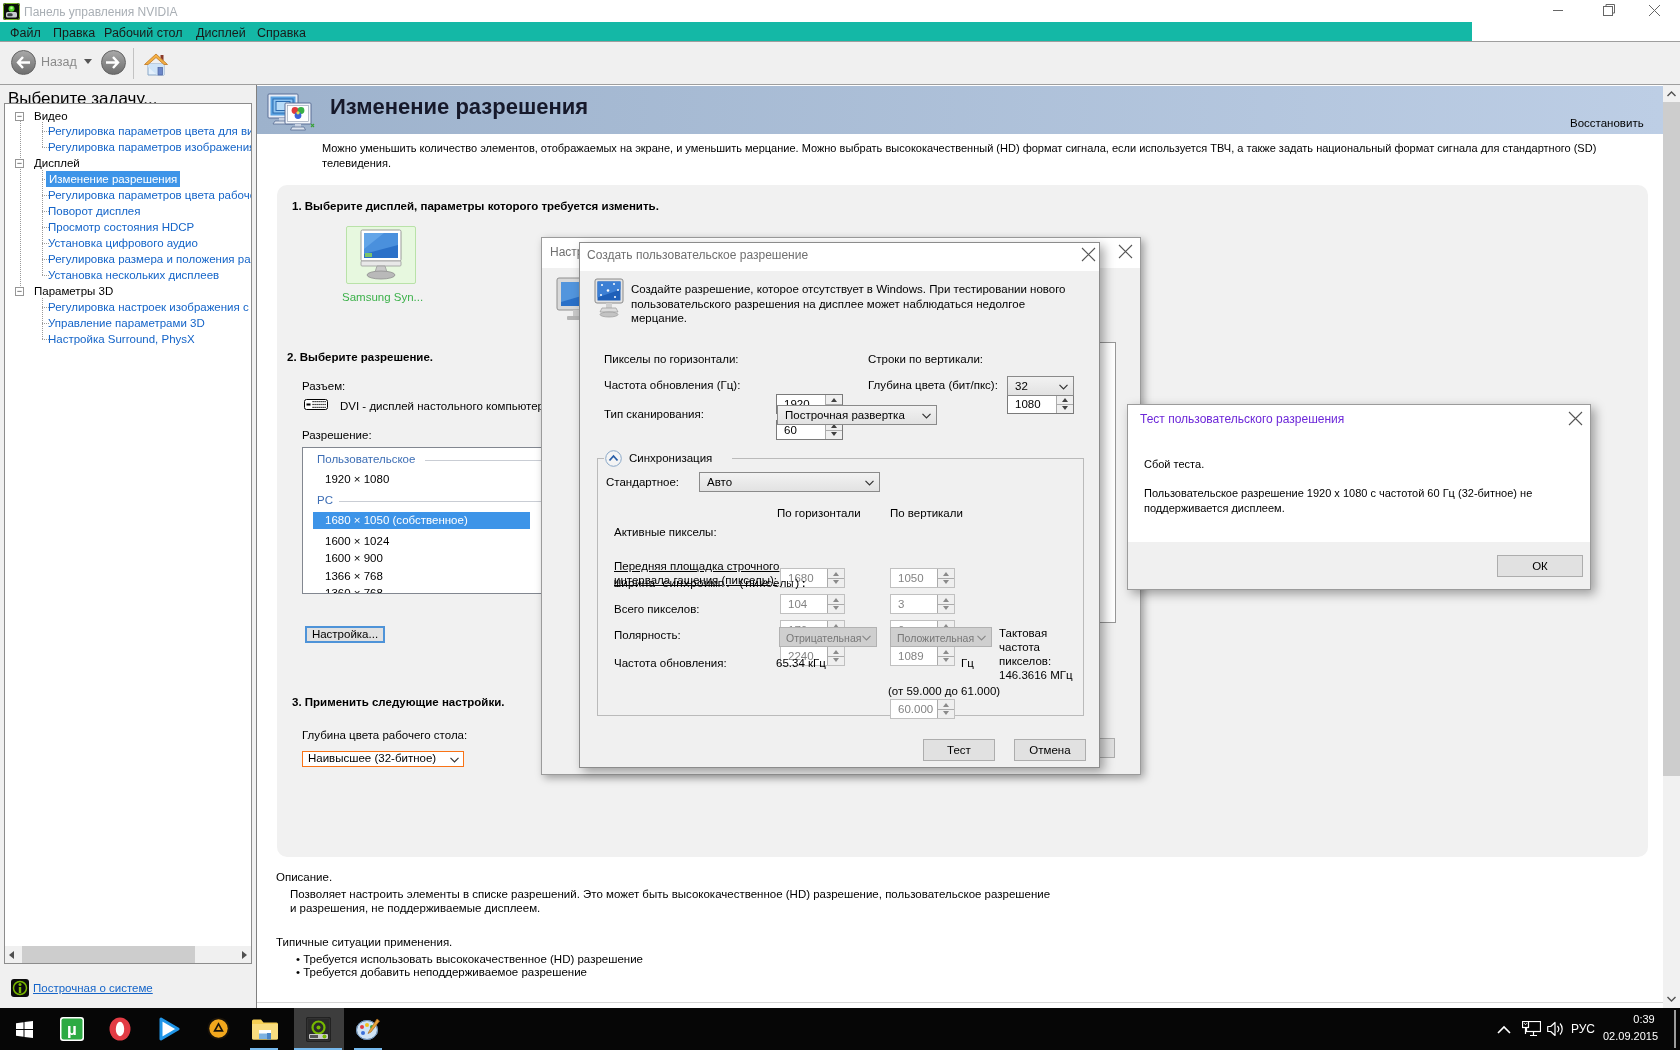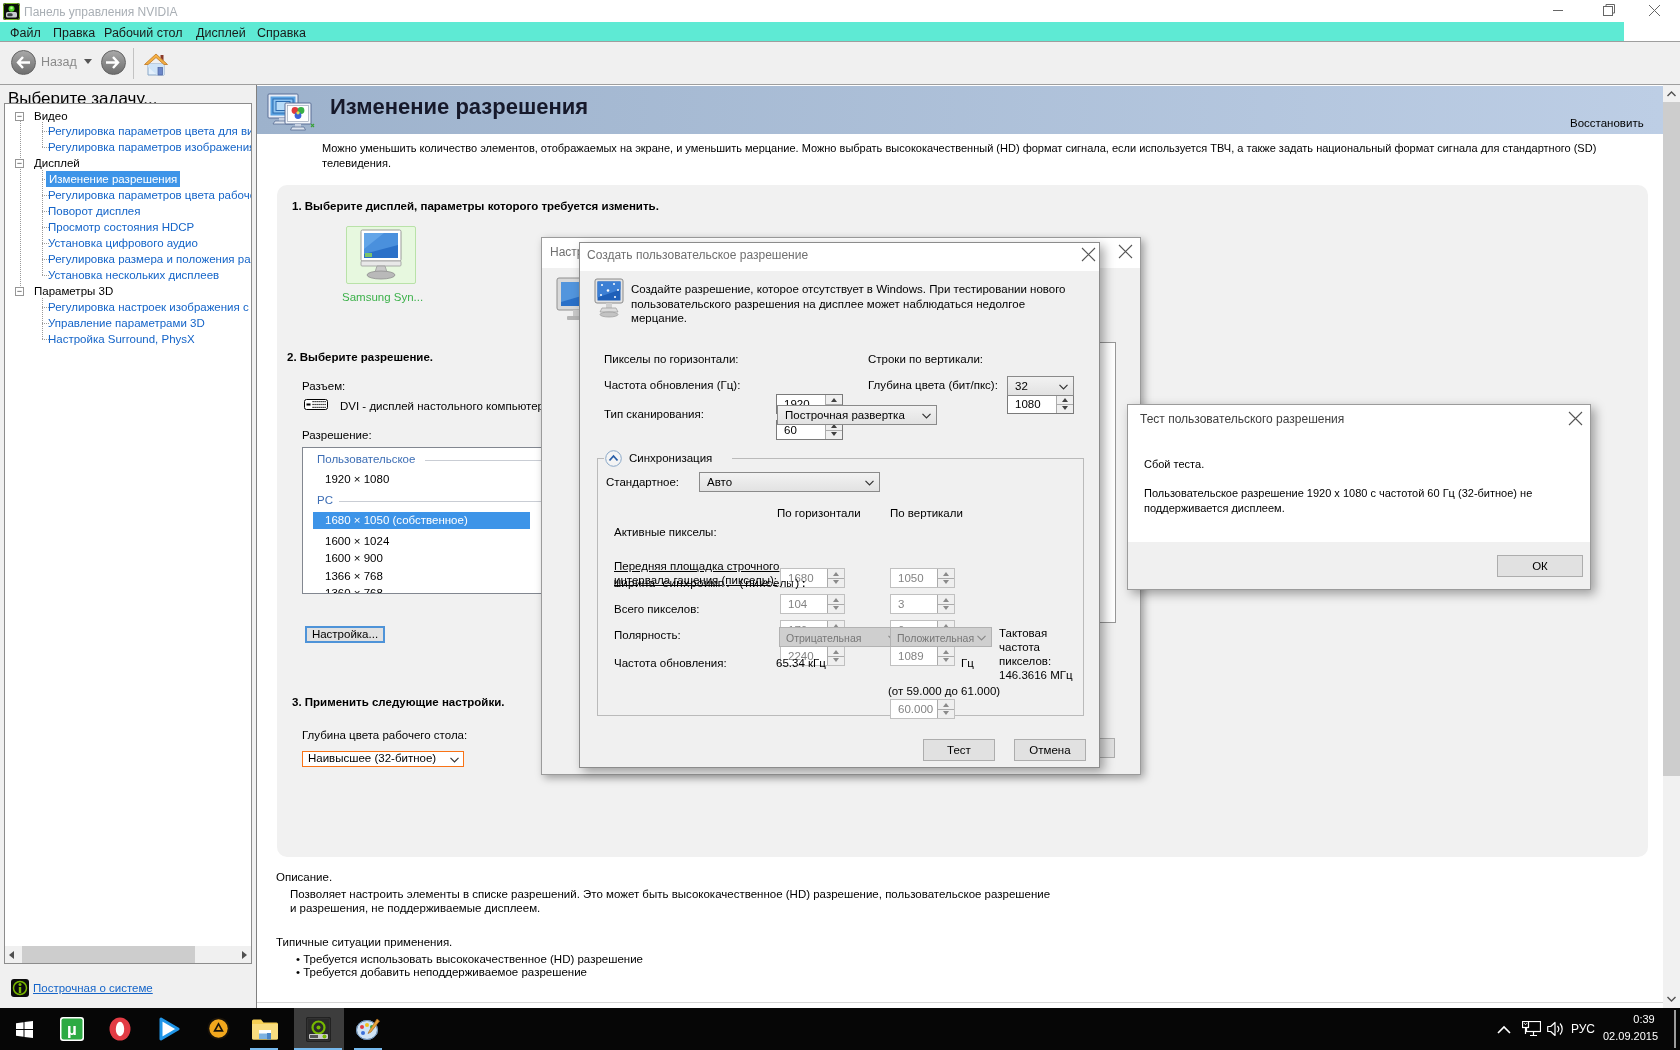--- a/index.html
+++ b/index.html
@@ -1,21 +1,21 @@
 <!DOCTYPE html>
 <html><head><meta charset="utf-8">
 <style>
 *{margin:0;padding:0;box-sizing:border-box;}
 html,body{width:1680px;height:1050px;overflow:hidden;}
 body{font-family:"Liberation Sans",sans-serif;font-size:11.5px;color:#000;background:#fff;position:relative;}
 .abs{position:absolute;}
 
 #titlebar{left:0;top:0;width:1680px;height:22px;background:#fff;}
 #title-text{left:24px;top:5px;font-size:12px;color:#A9AFB5;}
-#menubar{left:0;top:22px;width:1624px;height:19px;background:#5eead4;padding-left:28px;}
+#menubar{left:0;top:22px;width:1472px;height:19px;background:#14b8a6;padding-left:28px;}
 .menu-item{top:4px;font-size:12.5px;color:#1a1a1a;}
 #toolbar{left:0;top:41px;width:1680px;height:44px;background:#F0F0F0;border-top:1px solid #9E9E9E;border-bottom:1px solid #9E9E9E;}
 .navcirc{width:25px;height:25px;border-radius:50%;background:linear-gradient(#a8a8a8,#6f6f6f);border:1px solid #636363;}
 #sep-tool{left:133px;top:6px;width:1px;height:31px;background:#c3c3c3;}
 
 #sidebar{left:0;top:85px;width:256px;height:923px;background:#F0F0F0;}
 #sidebar-divider{left:256px;top:85px;width:1px;height:923px;background:#808080;}
 #taskbox{left:4px;top:18px;width:248px;height:861px;background:#fff;border:1px solid #8c8c8c;overflow:hidden;}
 .treerow{height:16px;line-height:16px;white-space:nowrap;font-size:11.5px;}
 .tlink{color:#1464C8;}
@@ -376,21 +376,21 @@
       <span class="spv">6</span>
     </div>
   <div class="abs" style="left:34px;top:360px;">Всего пикселов:</div>
   <div class="abs spind" style="left:200px;top:359px;">
       <span class="spv">2240</span>
     </div>
   <div class="abs spind" style="left:310px;top:359px;">
       <span class="spv">1089</span>
     </div>
   <div class="abs" style="left:34px;top:386px;">Полярность:</div>
-  <div class="abs combod" style="left:199px;top:384px;width:124px;">
+  <div class="abs combod" style="left:199px;top:384px;width:98px;">
       <span class="cbv">Отрицательная</span>
       <svg class="cbc" width="9" height="6" viewBox="0 0 9 6">
         <path d="M0.5 0.8 L4.5 4.8 L8.5 0.8" fill="none" stroke="#888" stroke-width="1.2"></path>
       </svg>
     </div>
   <div class="abs combod" style="left:310px;top:384px;width:102px;">
       <span class="cbv">Положительная</span>
       <svg class="cbc" width="9" height="6" viewBox="0 0 9 6">
         <path d="M0.5 0.8 L4.5 4.8 L8.5 0.8" fill="none" stroke="#888" stroke-width="1.2"></path>
       </svg>
@@ -402,21 +402,21 @@
       <span class="spv">60.000</span>
     </div>
   <div class="abs" style="left:381px;top:414px;">Гц</div>
   <div class="abs" style="left:308px;top:442px;">(от 59.000 до 61.000)</div>
 
   <div class="abs btn" style="left:343px;top:496px;">Тест</div>
   <div class="abs btn" style="left:434px;top:496px;">Отмена</div>
 </div>
 
 <div class="abs" id="dlg2" style="left:1127px;top:404px;width:464px;height:186px;background:#fff;border:1px solid #9B9B9B;box-shadow:4px 4px 10px rgba(0,0,0,0.35);font-size:11px;">
-  <div class="abs" style="left:12px;top:7px;font-size:12px;color:#404040;">Тест пользовательского разрешения</div>
+  <div class="abs" style="left:12px;top:7px;font-size:12px;color:#6d28d9;">Тест пользовательского разрешения</div>
   <svg class="abs" style="left:440px;top:6px" width="15" height="15" viewBox="0 0 15 15">
       <path d="M1 1 L14 14 M14 1 L1 14" stroke="#555" stroke-width="1.1"></path>
     </svg>
   <div class="abs" style="left:16px;top:53px;">Сбой теста.</div>
   <div class="abs" style="left:16px;top:81px;line-height:14.5px;">Пользовательское разрешение 1920 x 1080 с частотой 60 Гц (32-битное) не<br>поддерживается дисплеем.</div>
   <div class="abs" style="left:0;top:137px;width:462px;height:47px;background:#F0F0F0;"></div>
   <div class="abs btn" style="left:369px;top:150px;width:86px;">ОК</div>
 </div>
 
 <div class="abs" id="taskbar">

